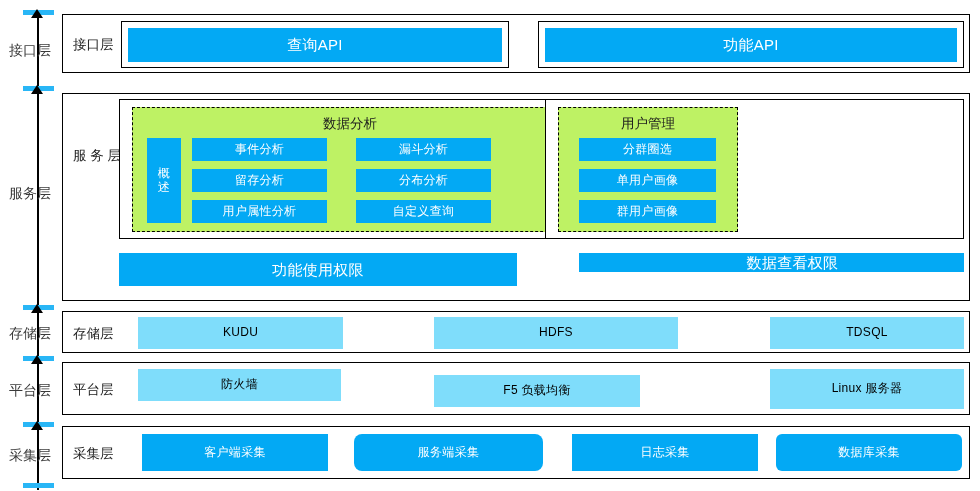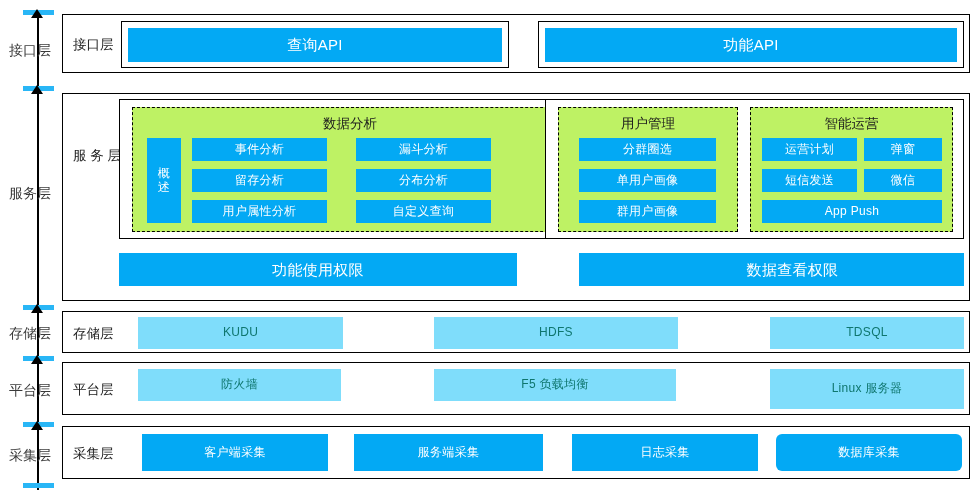--- a/index.html
+++ b/index.html
@@ -27,21 +27,21 @@
   .layer-name{position:absolute;font-size:13.5px;color:#1d1d1d;white-space:nowrap;}
   .layer-name.vert{width:26px;text-align:center;line-height:30px;}
 
   .inner-box{position:absolute;border:1.6px solid #000;background:#fff;box-sizing:border-box;}
   .dashed-box{position:absolute;border:1.7px dashed #000;background:#bef264;box-sizing:border-box;}
   .group-title{position:absolute;width:100%;text-align:center;font-size:13.5px;color:#1d1d1d;}
 
   .blk{position:absolute;background:#03a9f4;color:#fff;box-sizing:border-box;
        display:flex;align-items:center;justify-content:center;
        font-size:12px;letter-spacing:.3px;line-height:1.15;}
-  .blk.lite{background:#7fddfb;color:#0f766e;font-size:12px;}
+  .blk.lite{background:#7fddfb;color:#000000;font-size:12px;}
   .blk.big{font-size:15px;}
   .blk.vert{flex-direction:column;justify-content:center;font-size:12px;}
   .blk.vert span{display:block;}
 </style>
 </head>
 <body>
 
 <div id="root">
 
   <div class="axis">
@@ -110,49 +110,41 @@
 
     <div class="inner-box" style="left:482px;top:5px;width:419px;height:140px;">
 
       <div class="dashed-box" style="left:12px;top:7px;width:180px;height:125px;">
         <div class="group-title" style="top:7px;">用户管理</div>
         <div class="blk" style="left:20px;top:30px;width:137px;height:23px;">分群圈选</div>
         <div class="blk" style="left:20px;top:61px;width:137px;height:23px;">单用户画像</div>
         <div class="blk" style="left:20px;top:92px;width:137px;height:23px;">群用户画像</div>
       </div>
 
-      <div class="dashed-box" style="left:204px;top:7px;width:203px;height:125px;">
-        <div class="group-title" style="top:7px;">智能运营</div>
-        <div class="blk" style="left:11px;top:30px;width:95px;height:23px;">运营计划</div>
-        <div class="blk" style="left:113px;top:30px;width:78px;height:23px;">弹窗</div>
-        <div class="blk" style="left:11px;top:61px;width:95px;height:23px;">短信发送</div>
-        <div class="blk" style="left:113px;top:61px;width:78px;height:23px;">微信</div>
-        <div class="blk" style="left:11px;top:92px;width:180px;height:23px;">App Push</div>
-      </div>
     </div>
 
     <div class="blk big" style="left:56px;top:159px;width:398px;height:33px;">功能使用权限</div>
-    <div class="blk big" style="left:516px;top:159px;width:385px;height:33px;padding-left:42px;">数据查看权限</div>
+    <div class="blk big" style="left:516px;top:159px;width:385px;height:19px;padding-left:42px;">数据查看权限</div>
   </div>
 
   <div class="layer-box" style="left:62px;top:311px;width:908px;height:42px;">
     <div class="layer-name" style="left:10px;top:13px;">存储层</div>
     <div class="blk lite" style="left:75px;top:5px;width:205px;height:32px;">KUDU</div>
     <div class="blk lite" style="left:371px;top:5px;width:244px;height:32px;">HDFS</div>
     <div class="blk lite" style="left:707px;top:5px;width:194px;height:32px;">TDSQL</div>
   </div>
 
   <div class="layer-box" style="left:62px;top:362px;width:908px;height:53px;">
     <div class="layer-name" style="left:10px;top:18px;">平台层</div>
     <div class="blk lite" style="left:75px;top:6px;width:203px;height:32px;">防火墙</div>
-    <div class="blk lite" style="left:371px;top:6px;width:242px;height:32px;">F5 负载均衡</div>
+    <div class="blk lite" style="left:371px;top:12px;width:206px;height:32px;">F5 负载均衡</div>
     <div class="blk lite" style="left:707px;top:6px;width:194px;height:40px;">Linux 服务器</div>
   </div>
 
   <div class="layer-box" style="left:62px;top:426px;width:908px;height:53px;">
     <div class="layer-name" style="left:10px;top:18px;">采集层</div>
     <div class="blk" style="left:79px;top:7px;width:186px;height:37px;">客户端采集</div>
-    <div class="blk" style="left:291px;top:7px;width:189px;height:37px;">服务端采集</div>
+    <div class="blk" style="left:291px;top:7px;width:189px;height:37px;border-radius:8px;">服务端采集</div>
     <div class="blk" style="left:509px;top:7px;width:186px;height:37px;">日志采集</div>
     <div class="blk" style="left:713px;top:7px;width:186px;height:37px;border-radius:6px;">数据库采集</div>
   </div>
 
 </div>
 
 </body></html>

